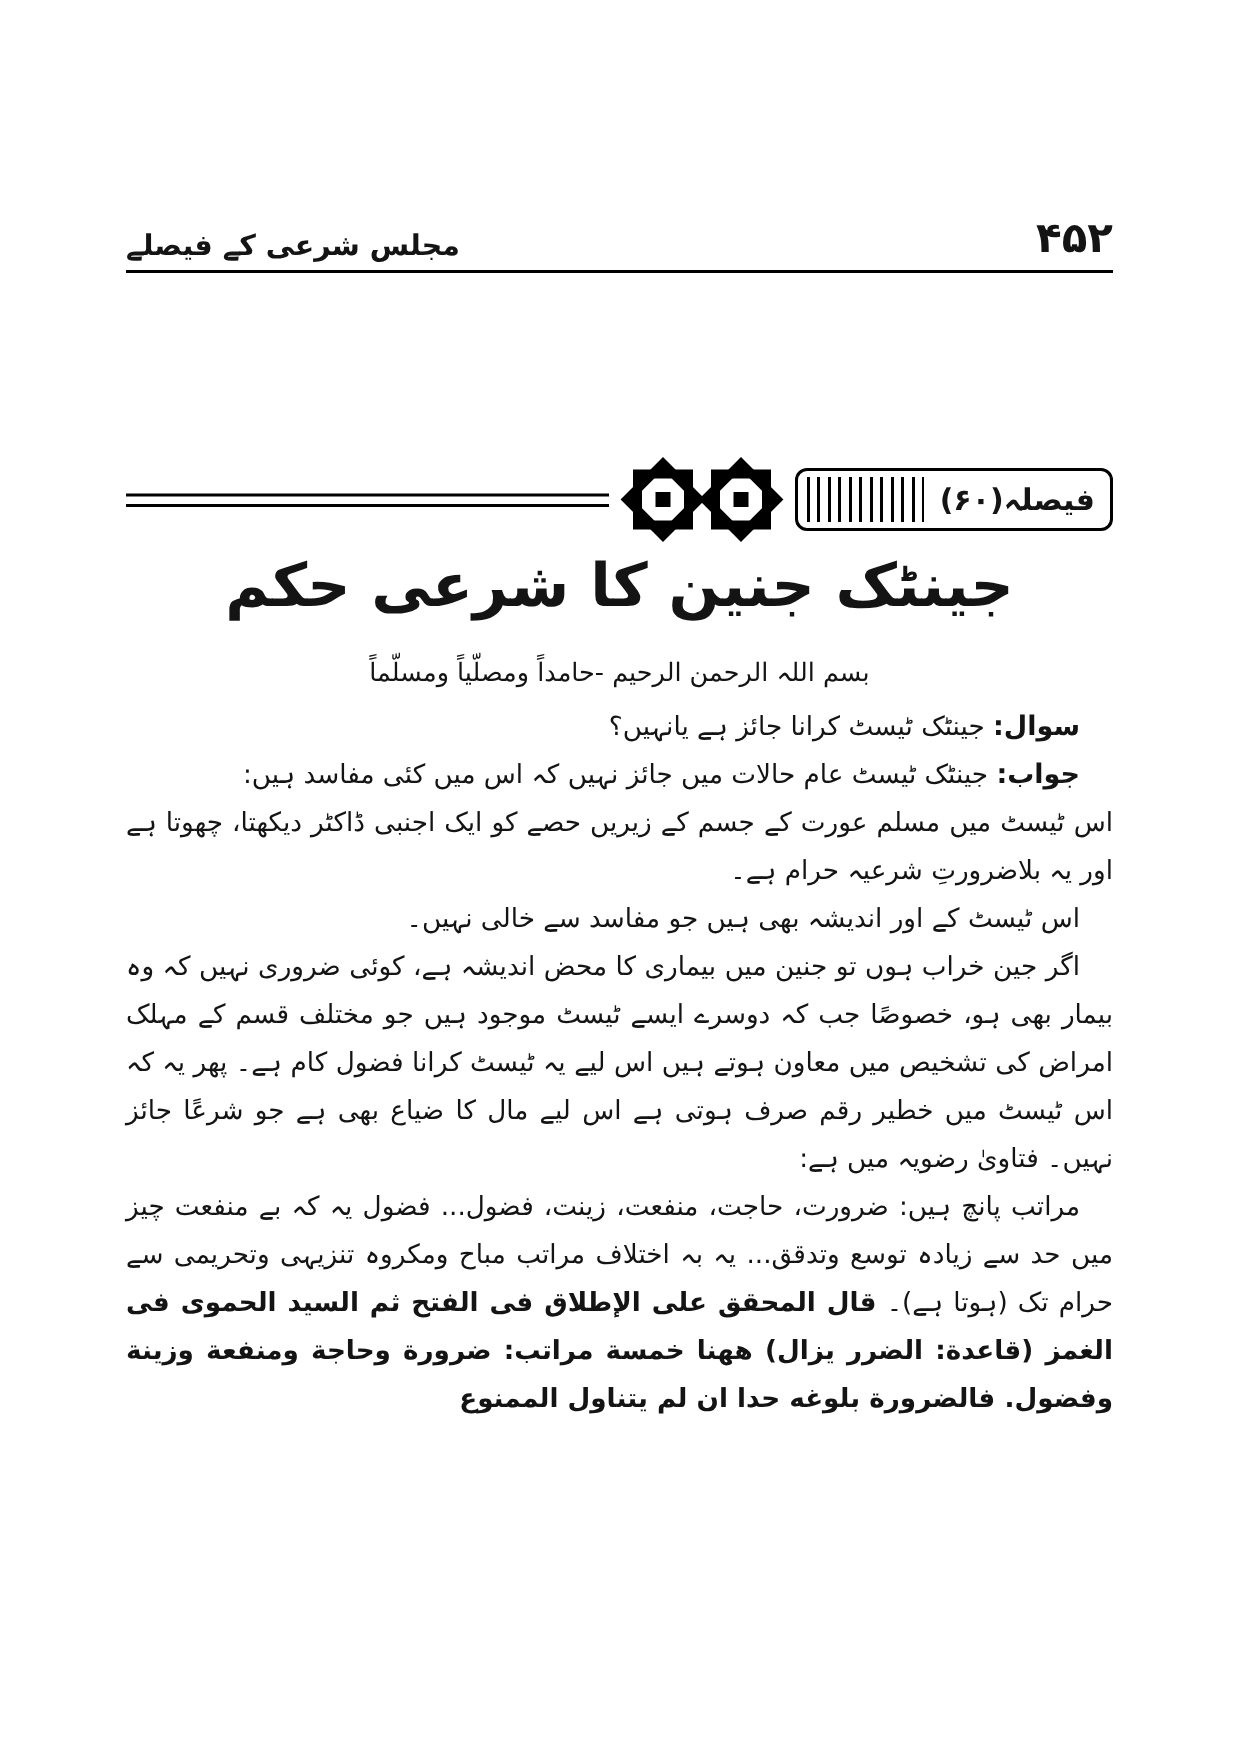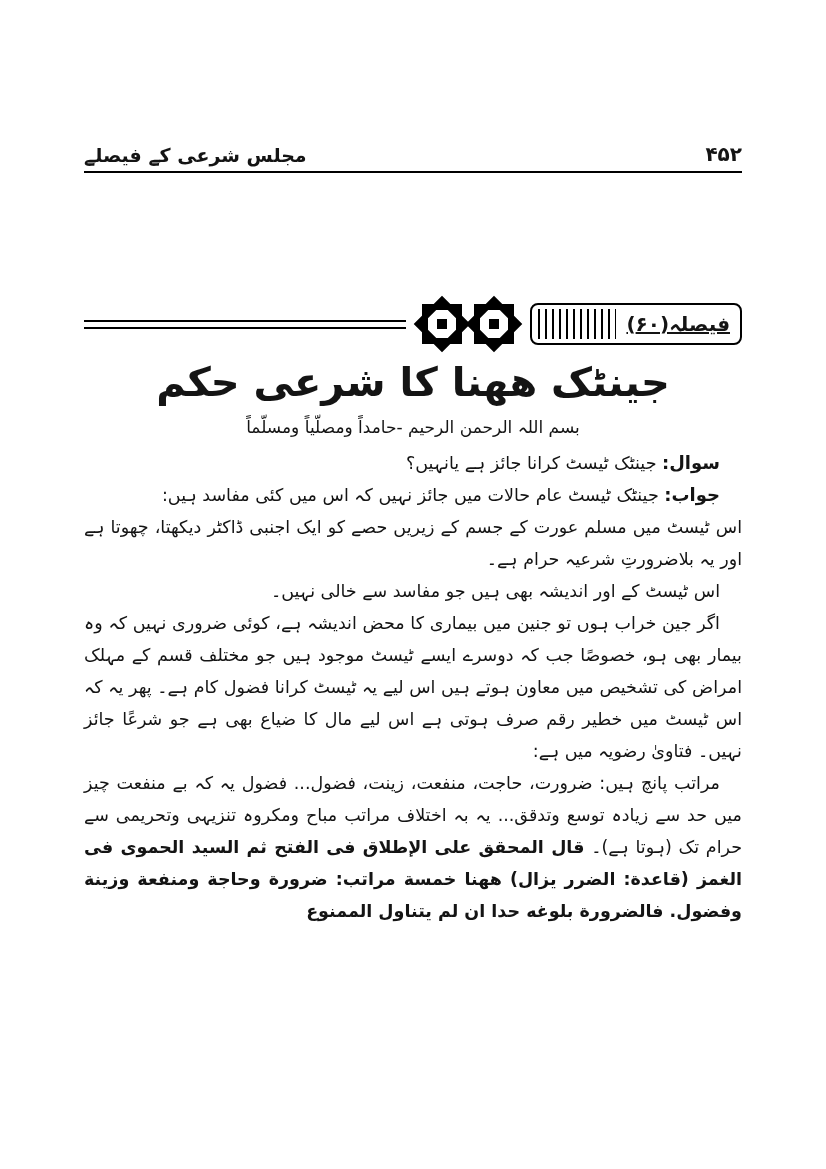--- a/index.html
+++ b/index.html
@@ -18,31 +18,30 @@
   }
   
   .header {
     display: flex;
     flex-direction: row-reverse; 
     justify-content: space-between;
     align-items: flex-end;
     border-bottom: 2.5px solid #000;
     padding-bottom: 5px;
   }
-  .page-number { font-size: 20px; font-weight: bold; direction: rtl; }
+  .page-number { font-size: 28px; font-weight: bold; direction: rtl; }
   .book-title { font-size: 19px; font-weight: bold; direction: rtl; }
 
   
   .band {
     margin-top: 126px;
     display: flex;
     direction: rtl;            
     align-items: center;
     height: 50px;
-    text-decoration: underline;
   }
   .decision-box {
     display: flex;
     direction: rtl;
     align-items: stretch;
     border: 2px solid #000;
     border-radius: 8px;
     height: 42px;
     overflow: hidden;
     background: #fff;
@@ -75,21 +74,21 @@
     direction: rtl;
     font-size: 40px;
     font-weight: bold;
     margin-top: 10px;
     letter-spacing: 0;
   }
   .basmala {
     text-align: center;
     direction: rtl;
     font-size: 17px;
-    margin-top: 12px;
+    margin-top: 24px;
   }
 
   
   .body-text {
     direction: rtl;
     text-align: justify;
     font-size: 17.5px;
     line-height: 32px;
     margin-top: 10px;
   }
@@ -123,21 +122,21 @@
         </g>
         <g fill="#000">
           <rect x="28" y="21" width="10" height="10"></rect>
           <rect x="80" y="21" width="10" height="10"></rect>
         </g>
       </svg>
     </span>
     <div class="band-rule"></div>
   </div>
 
-  <h1 class="main-title">جینٹک ههنا کا شرعی حکم</h1>
+  <h1 class="main-title">جینٹک جنین کا شرعی حکم</h1>
 
   <div class="basmala">بسم اللہ الرحمن الرحیم -حامداً ومصلّیاً ومسلّماً</div>
 
   <div class="body-text">
     <p class="indent"><span class="lead">سوال:</span><span> جینٹک ٹیسٹ کرانا جائز ہے یانہیں؟</span></p>
     <p class="indent"><span class="lead">جواب:</span><span> جینٹک ٹیسٹ عام حالات میں جائز نہیں کہ اس میں کئی مفاسد ہیں:</span></p>
     <p>اس ٹیسٹ میں مسلم عورت کے جسم کے زیریں حصے کو ایک اجنبی ڈاکٹر دیکھتا، چھوتا ہے اور یہ بلاضرورتِ شرعیہ حرام ہے۔</p>
     <p class="indent">اس ٹیسٹ کے اور اندیشہ بھی ہیں جو مفاسد سے خالی نہیں۔</p>
     <p class="indent">اگر جین خراب ہوں تو جنین میں بیماری کا محض اندیشہ ہے، کوئی ضروری نہیں کہ وہ بیمار بھی ہو، خصوصًا جب کہ دوسرے ایسے ٹیسٹ موجود ہیں جو مختلف قسم کے مہلک امراض کی تشخیص میں معاون ہوتے ہیں اس لیے یہ ٹیسٹ کرانا فضول کام ہے۔ پھر یہ کہ اس ٹیسٹ میں خطیر رقم صرف ہوتی ہے اس لیے مال کا ضیاع بھی ہے جو شرعًا جائز نہیں۔ فتاویٰ رضویہ میں ہے:</p>
     <p class="indent"><span>مراتب پانچ ہیں: ضرورت، حاجت، منفعت، زینت، فضول... فضول یہ کہ بے منفعت چیز میں حد سے زیادہ توسع وتدقق... یہ بہ اختلاف مراتب مباح ومکروہ تنزیہی وتحریمی سے حرام تک (ہوتا ہے)۔ </span><span class="arabic">قال المحقق علی الإطلاق فی الفتح ثم السید الحموی فی الغمز (قاعدة: الضرر یزال) ههنا خمسة مراتب: ضرورة وحاجة ومنفعة وزینة وفضول. فالضرورة بلوغه حدا ان لم یتناول الممنوع</span></p>

